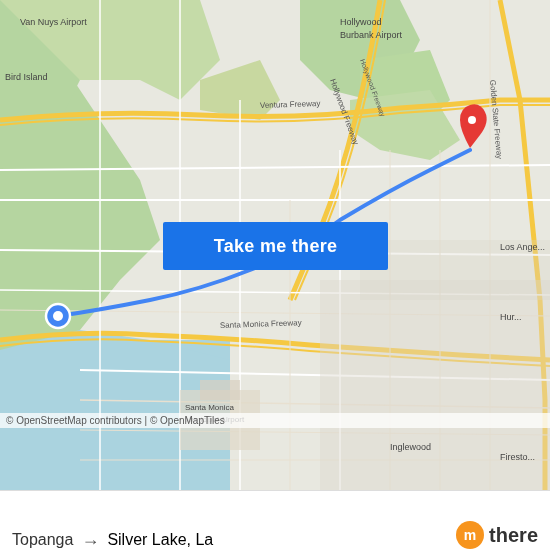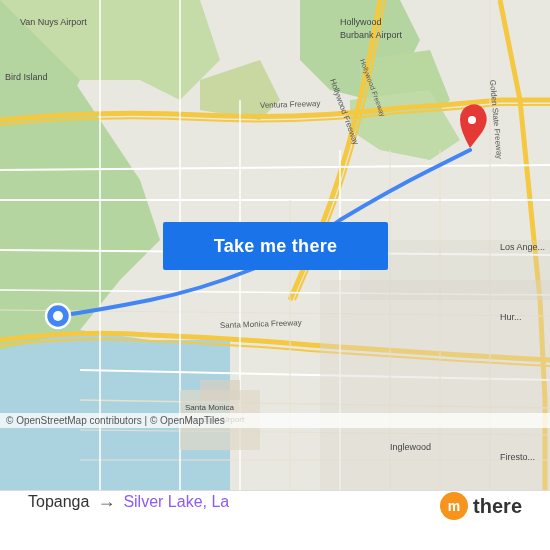--- a/index.html
+++ b/index.html
@@ -36,23 +36,23 @@
       cursor: pointer;
       z-index: 10;
       letter-spacing: 0.3px;
     }
 
     #footer {
       width: 550px;
       height: 60px;
       background: white;
       display: flex;
-      align-items: flex-start;
+      align-items: flex-end;
       justify-content: space-between;
-      padding: 0 28px;
+      padding: 0 12px;
       border-top: 1px solid #ddd;
     }
 
     #route-info {
       display: flex;
       align-items: center;
       gap: 8px;
       flex: 1;
     }
 
@@ -62,21 +62,21 @@
       font-weight: 400;
     }
 
     #arrow-icon {
       font-size: 18px;
       color: #555;
     }
 
     #to-label {
       font-size: 16px;
-      color: #8b5cf6;
+      color: #000000;
       font-weight: 400;
     }
 
     #moovit-logo {
       display: flex;
       align-items: center;
       gap: 4px;
     }
 
     #moovit-text {

